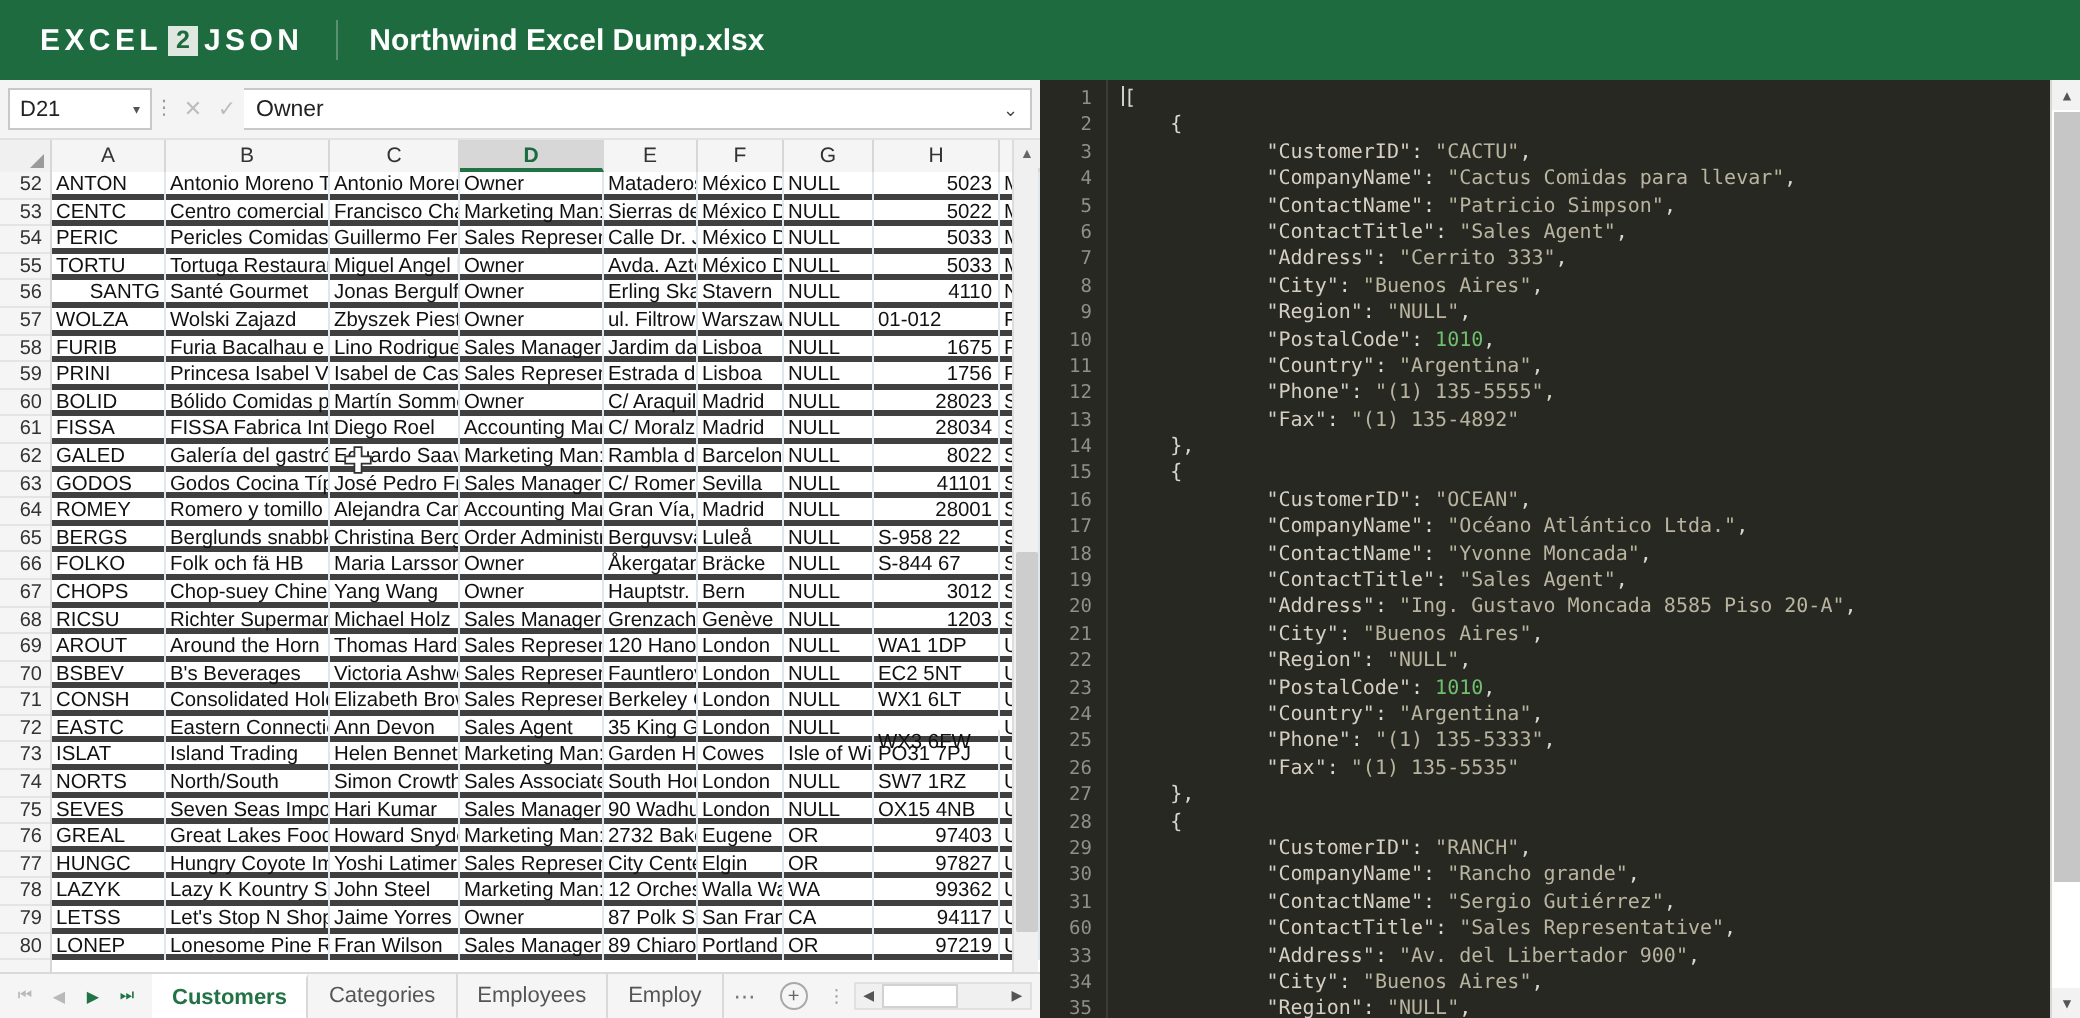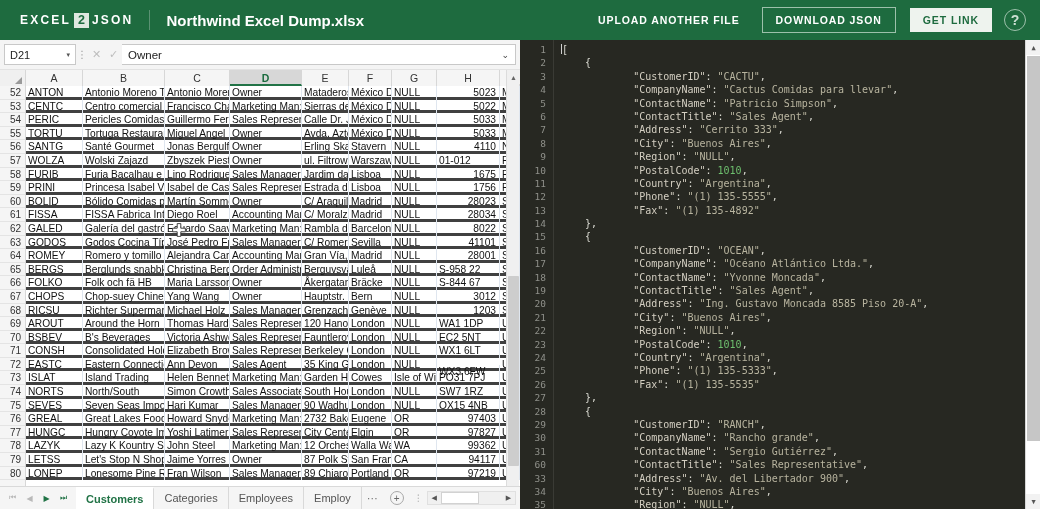--- a/index.html
+++ b/index.html
@@ -10,21 +10,21 @@
   }
   #app{ position:relative; width:1040px; height:509px; }
 
   
   .header{
     position:absolute; left:0; top:0; width:1040px; height:40px;
     background:#1e6b3f; display:flex; align-items:center;
   }
   .brand{ display:flex; align-items:center; margin-left:20px; }
   .brand-txt{
-    color:#fff; font-size:12px; font-weight:bold; letter-spacing:2.2px;
+    color:#fff; font-size:15px; font-weight:bold; letter-spacing:2.2px;
   }
   .brand-2{
     display:inline-block; background:#dfe8e0; color:#1e6b3f;
     font-weight:bold; font-size:12.5px; letter-spacing:0;
     padding:0px 4px; margin:0 3px; line-height:15px;
   }
   .brand-div{
     width:1px; height:20px; background:#5b9173; margin:0 16px;
   }
   .filename{ color:#fff; font-size:15px; font-weight:bold; }
@@ -230,26 +230,20 @@
 
   <div class="header">
     <div class="brand">
       <span class="brand-txt">EXCEL</span>
       <span class="brand-2">2</span>
       <span class="brand-txt">JSON</span>
     </div>
     <div class="brand-div"></div>
     <div class="filename">Northwind Excel Dump.xlsx</div>
 
-    <div class="hdr-right">
-      <div class="lnk-upload">UPLOAD ANOTHER FILE</div>
-      <div class="btn-outline">DOWNLOAD JSON</div>
-      <div class="btn-solid">GET LINK</div>
-      <div class="help-ic">?</div>
-    </div>
   </div>
 
   <div class="excel">
 
     <div class="fbar">
       <div class="namebox">
         <span class="cv">D21</span>
         <span class="caret">▾</span>
       </div>
       <div class="dots">⋮</div>
@@ -347,21 +341,21 @@
             <div class="gc" style="width: 82px;">Tortuga Restaurant</div>
             <div class="gc" style="width: 65px;">Miguel Angel Pao</div>
             <div class="gc" style="width: 72px;">Owner</div>
             <div class="gc" style="width: 47px;">Avda. Aztec</div>
             <div class="gc" style="width: 43px;">México D.I</div>
             <div class="gc" style="width: 45px;">NULL</div>
             <div class="gc num" style="width: 63px;">5033</div>
             <div class="gc" style="width: 20px;">M</div>
           </div>
           <div class="grow">
-            <div class="gc" style="width: 57px;">SANTG</div>
+            <div class="gc" style="width: 57px; text-align: right;">SANTG</div>
             <div class="gc" style="width: 82px;">Santé Gourmet</div>
             <div class="gc" style="width: 65px;">Jonas Bergulfsen</div>
             <div class="gc" style="width: 72px;">Owner</div>
             <div class="gc" style="width: 47px;">Erling Skakk</div>
             <div class="gc" style="width: 43px;">Stavern</div>
             <div class="gc" style="width: 45px;">NULL</div>
             <div class="gc num" style="width: 63px;">4110</div>
             <div class="gc" style="width: 20px;">N</div>
           </div>
           <div class="grow">

